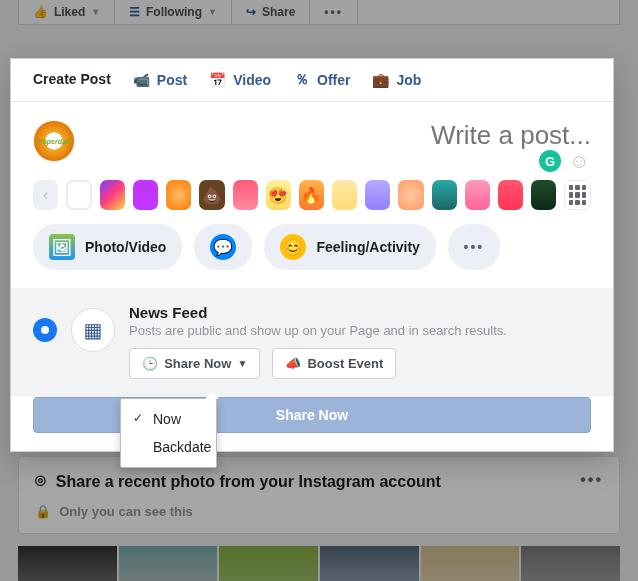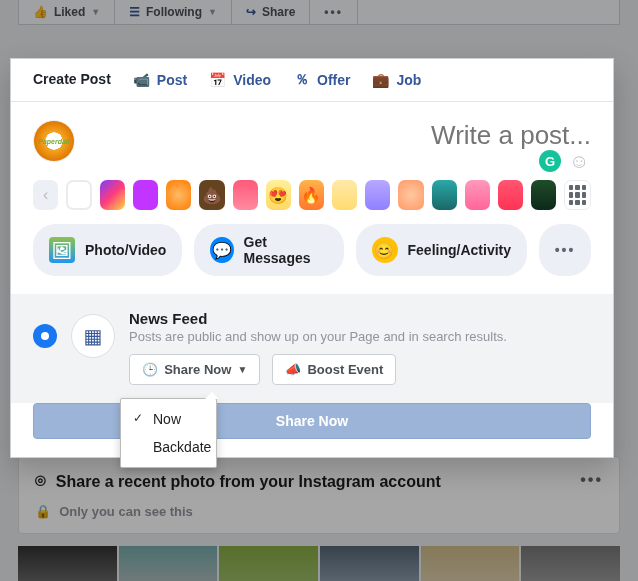--- a/index.html
+++ b/index.html
@@ -188,21 +188,20 @@
       </div>
   </div>
 
   <div class="attach-row">
     <div class="chip">
         <span class="cicon" style="background:linear-gradient(#8bc34a,#2196f3);">🖼</span>
         <span>Photo/Video</span>
       </div>
     <div class="chip">
         <span class="cicon" style="background:#0084ff;border-radius:50%;">💬</span>
-        <span>Get Messages</span>
       </div>
     <div class="chip">
         <span class="cicon" style="background:#ffc107;border-radius:50%;">😊</span>
         <span>Feeling/Activity</span>
       </div>
     <div class="chip more">•••</div>
   </div>
 
   <div class="feed-section">
     <div class="opt-dot"></div>

